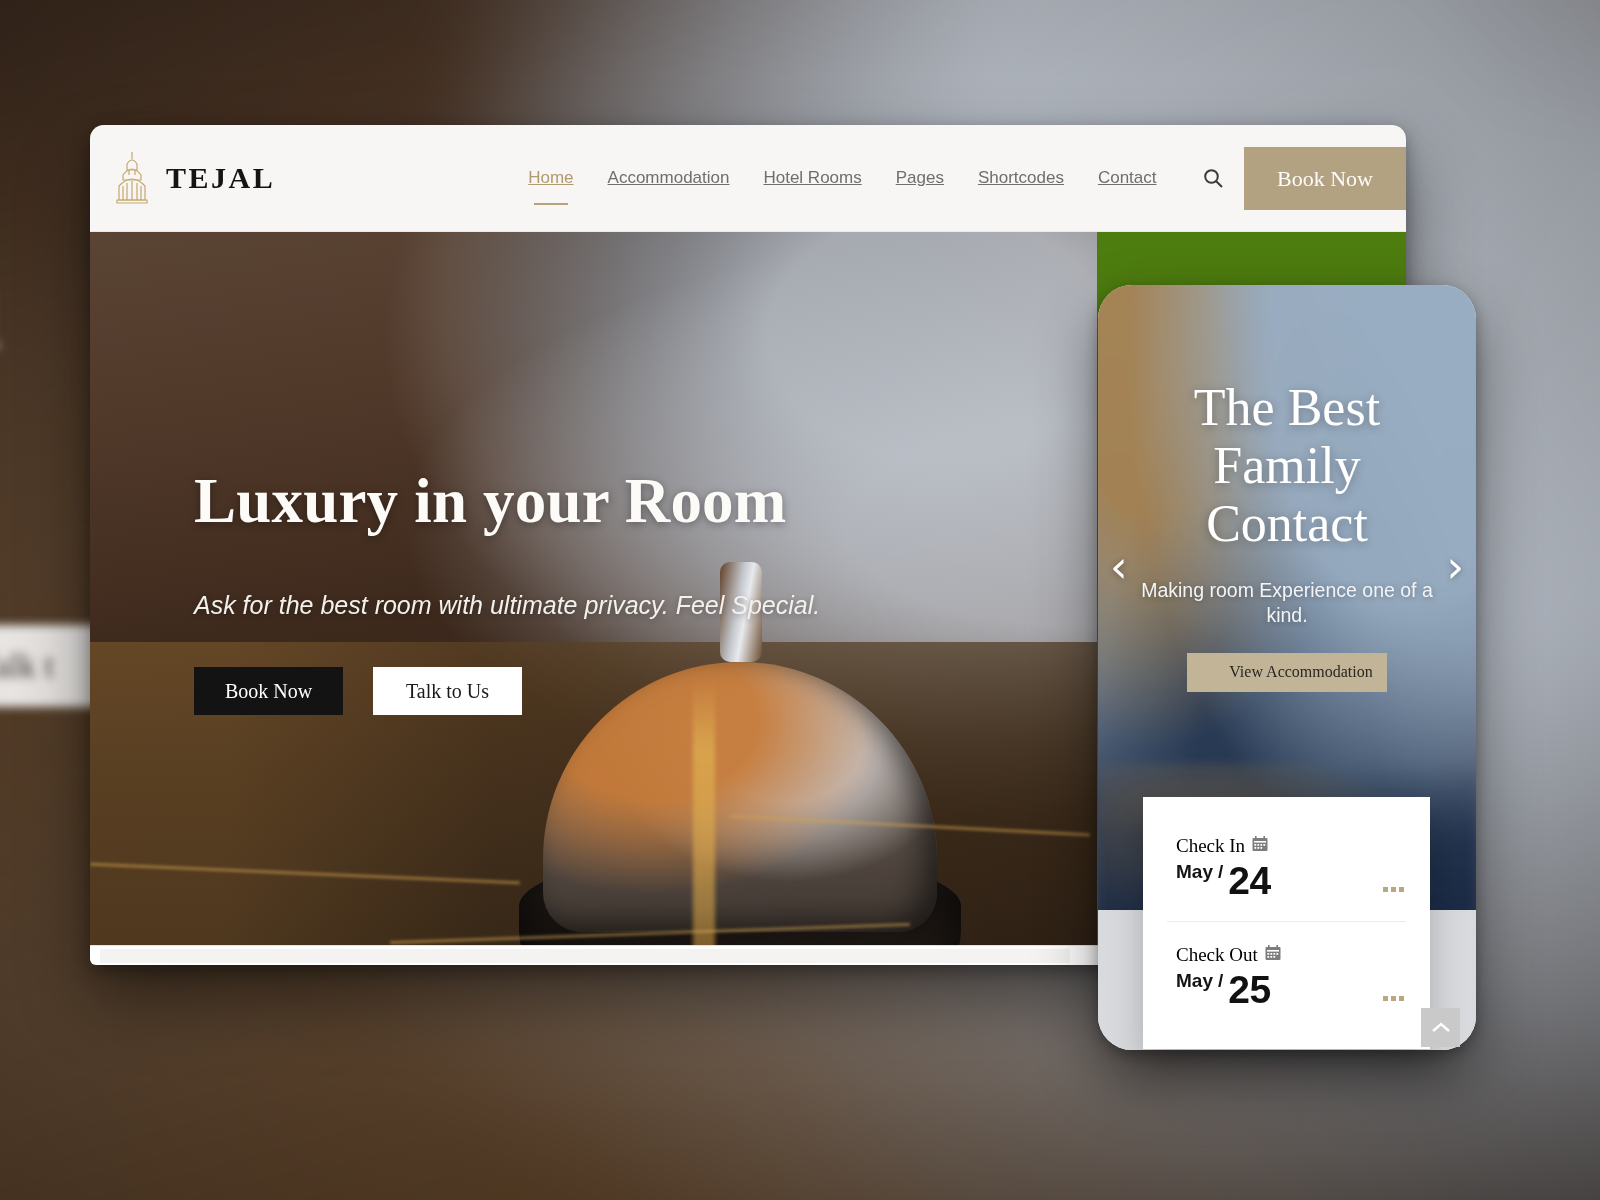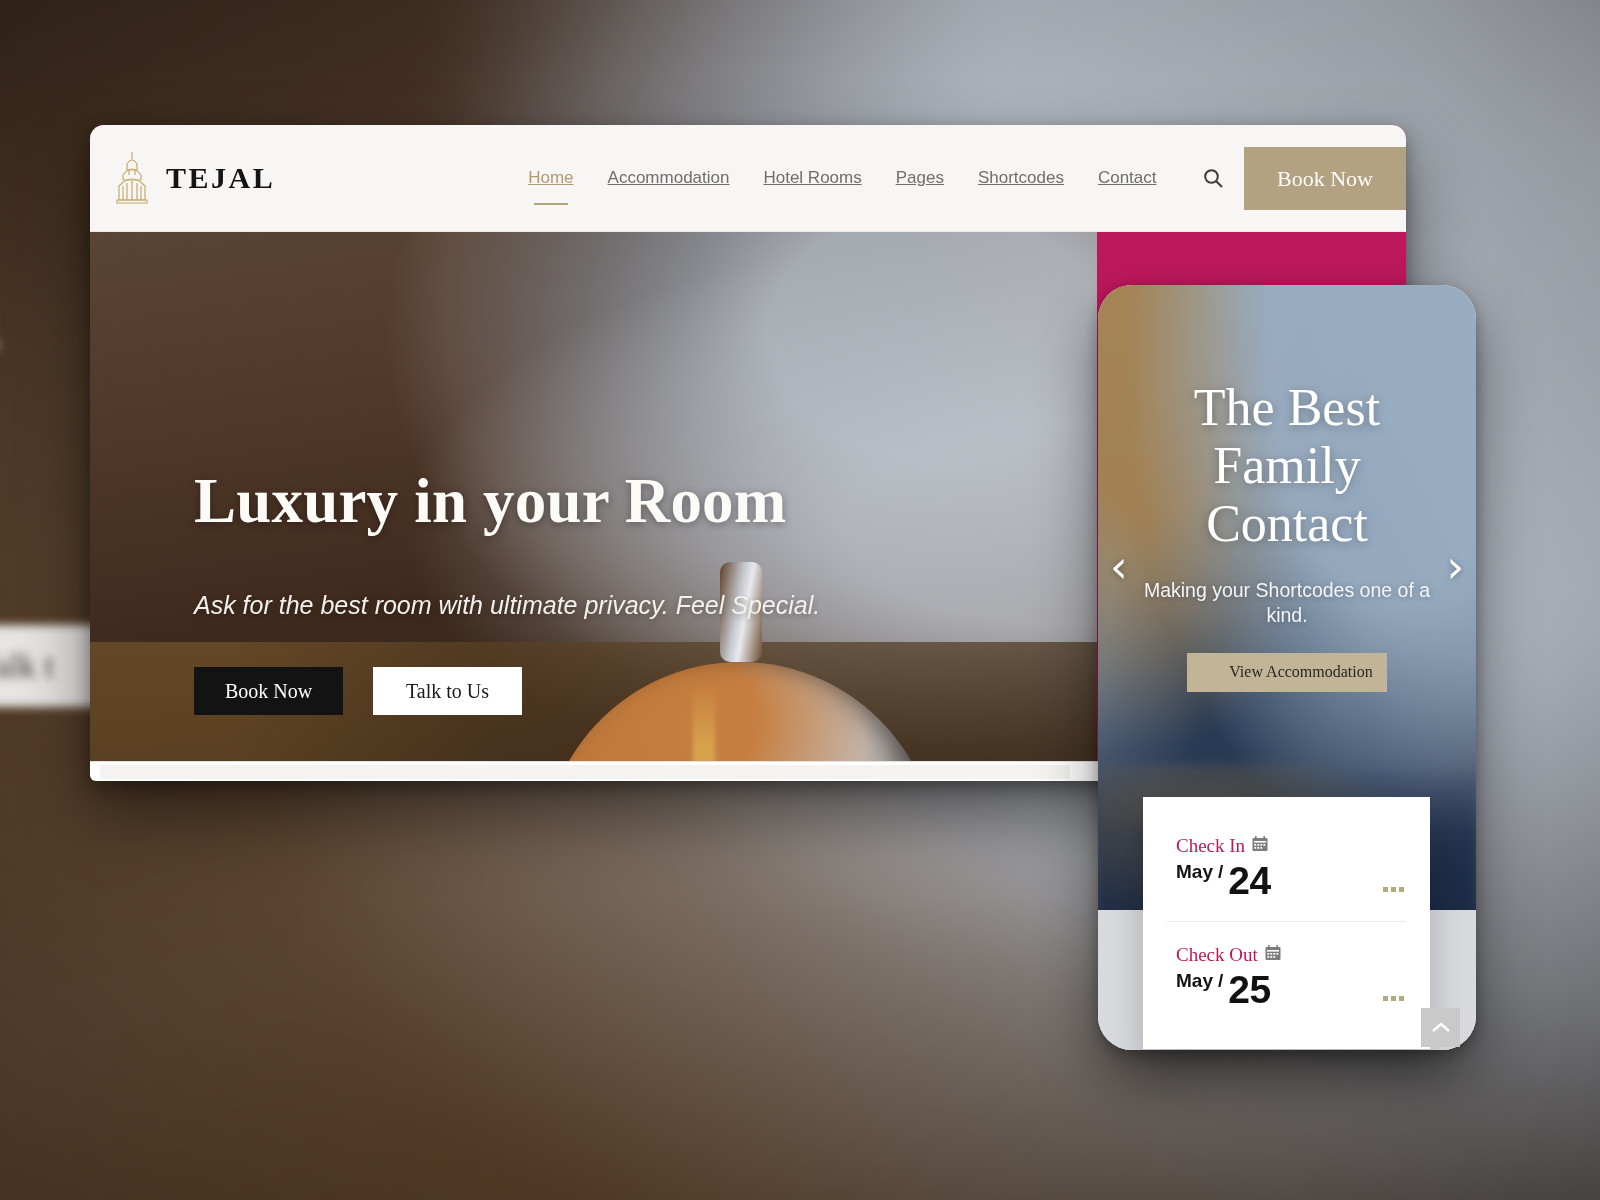--- a/index.html
+++ b/index.html
@@ -45,23 +45,23 @@
     filter: blur(5px);
   }
   .bg-ghost-btn span {
     position: absolute; left: 96px; top: 22px;
     font-family: "Liberation Serif", serif; font-size: 34px; color: #3a3530;
   }
 
   
   .desktop {
     position: absolute; left: 90px; top: 125px;
-    width: 1316px; height: 656px;
+    width: 1316px; height: 840px;
     border-radius: 14px 14px 6px 6px;
-    background: #be185d;
+    background: #4d7c0f;
     box-shadow: 0 34px 70px rgba(0,0,0,0.48), 0 6px 18px rgba(0,0,0,0.35);
     overflow: hidden;
   }
   .topbar {
     position: relative; height: 107px;
     background: #f7f6f4;
     border-bottom: 1px solid #eceae7;
     display: flex; align-items: center;
   }
   .brand { display: flex; align-items: center; gap: 14px; margin-left: 22px; }
@@ -229,21 +229,21 @@
   .booking-card {
     position: absolute; left: 1143px; top: 797px; z-index: 20;
     width: 287px; height: 252px;
     background: #fff;
     box-shadow: 0 14px 34px rgba(0,0,0,0.22);
     padding: 38px 24px 0 33px;
   }
   .bk-row { position: relative; }
   .bk-label {
     font-family: "Liberation Serif", serif;
-    font-size: 19px; color: #be185d; display: flex; align-items: center; gap: 7px;
+    font-size: 19px; color: #000000; display: flex; align-items: center; gap: 7px;
   }
   .bk-value { margin-top: 4px; display: flex; align-items: flex-start; gap: 5px; }
   .bk-month { font-size: 19px; font-weight: bold; color: #141414; }
   .bk-slash { font-size: 19px; font-weight: bold; color: #141414; }
   .bk-day { font-size: 39px; font-weight: bold; color: #111; line-height: 1; letter-spacing: -0.5px; }
   .bk-dots { position: absolute; right: 2px; bottom: 8px; display: flex; gap: 3px; }
   .bk-dots i { width: 5px; height: 5px; background: #b8a77f; display: block; }
   .bk-div { height: 1px; background: #ececec; margin: 21px 0 22px -9px; }
   .cal-ico { display: inline-block; }
 
@@ -344,21 +344,21 @@
 
       <div class="arrow left">‹</div>
       <div class="arrow right">›</div>
 
       <div class="phone-content">
         <div class="phone-h1">
           <div>The Best</div>
           <div>Family</div>
           <div>Contact</div>
         </div>
-        <div class="phone-sub">Making your Shortcodes one of a kind.</div>
+        <div class="phone-sub">Making room Experience one of a kind.</div>
         <div class="phone-cta">View Accommodation</div>
       </div>
     </div>
   </div>
 
   <div class="booking-card">
     <div class="bk-row">
       <div class="bk-label">
         <span>Check In</span>
         <span class="cal-ico">

